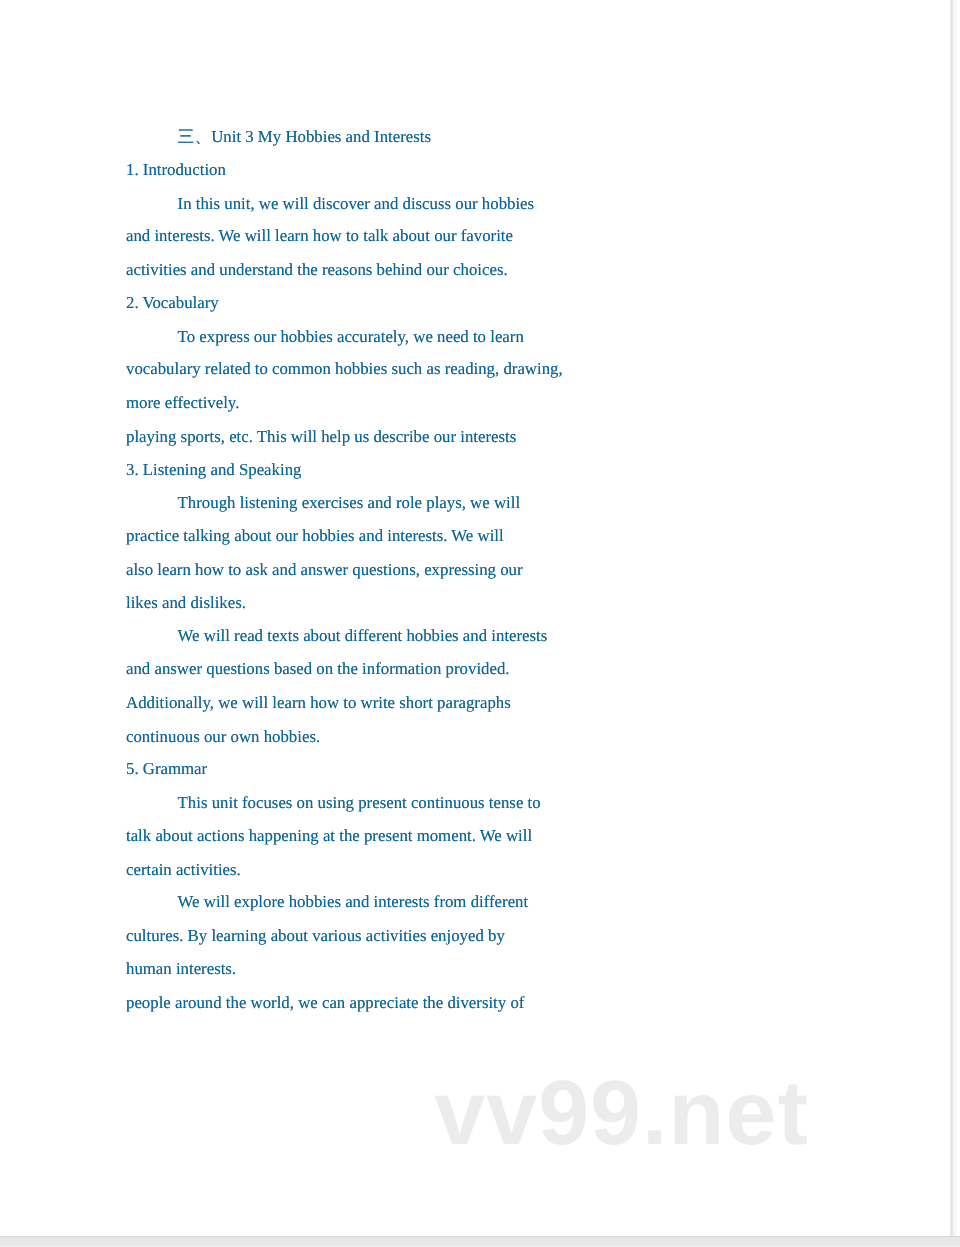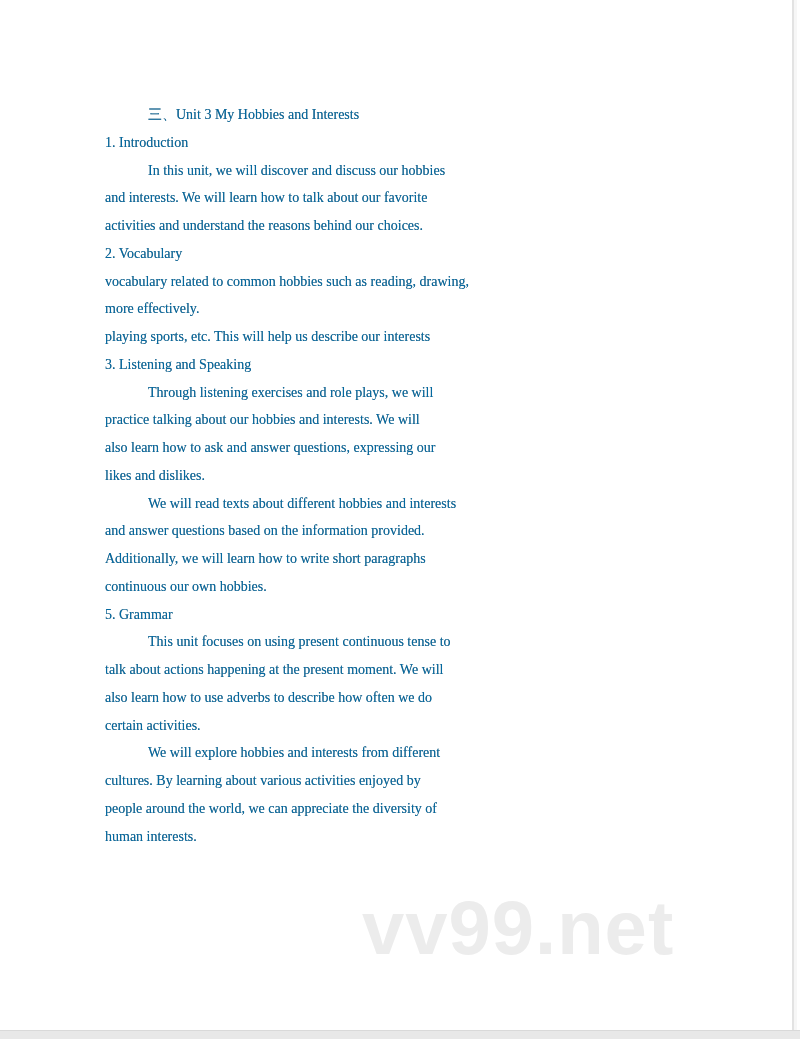--- a/index.html
+++ b/index.html
@@ -66,44 +66,44 @@
 
   <div class="doc-text">
     <div class="line indent">三、Unit 3 My Hobbies and Interests</div>
 
     <div class="line">1. Introduction</div>
     <div class="line indent">In this unit, we will discover and discuss our hobbies</div>
     <div class="line">and interests. We will learn how to talk about our favorite</div>
     <div class="line">activities and understand the reasons behind our choices.</div>
 
     <div class="line">2. Vocabulary</div>
+    <div class="line indent">To express our hobbies accurately, we need to learn</div>
     <div class="line">vocabulary related to common hobbies such as reading, drawing,</div>
     <div class="line">more effectively.</div>
     <div class="line">playing sports, etc. This will help us describe our interests</div>
 
     <div class="line">3. Listening and Speaking</div>
     <div class="line indent">Through listening exercises and role plays, we will</div>
     <div class="line">practice talking about our hobbies and interests. We will</div>
     <div class="line">also learn how to ask and answer questions, expressing our</div>
     <div class="line">likes and dislikes.</div>
 
     <div class="line indent">We will read texts about different hobbies and interests</div>
     <div class="line">and answer questions based on the information provided.</div>
     <div class="line">Additionally, we will learn how to write short paragraphs</div>
     <div class="line">continuous our own hobbies.</div>
 
     <div class="line">5. Grammar</div>
     <div class="line indent">This unit focuses on using present continuous tense to</div>
     <div class="line">talk about actions happening at the present moment. We will</div>
-    <div class="line">also learn how to use adverbs to describe how often we do</div>
     <div class="line">certain activities.</div>
 
     <div class="line indent">We will explore hobbies and interests from different</div>
     <div class="line">cultures. By learning about various activities enjoyed by</div>
+    <div class="line">human interests.</div>
     <div class="line">people around the world, we can appreciate the diversity of</div>
-    <div class="line">human interests.</div>
 
   </div>
 
   <div class="right-gutter"></div>
 </div>
 
 <div class="bottom-strip"></div>
 
 </body></html>

